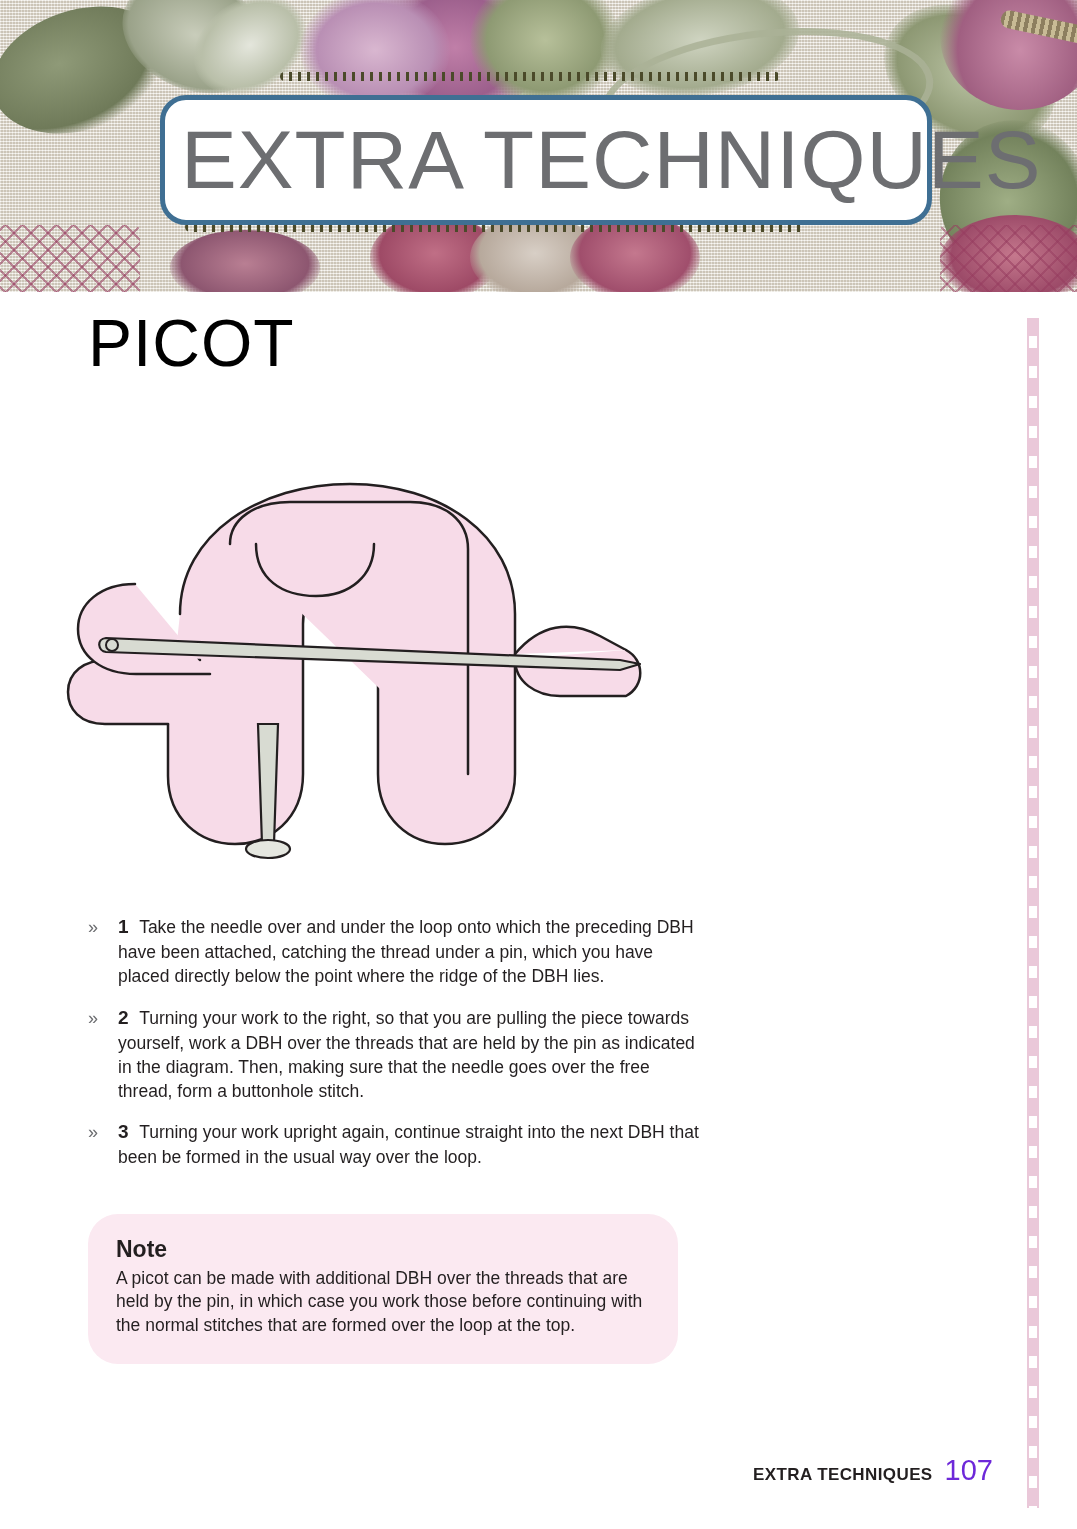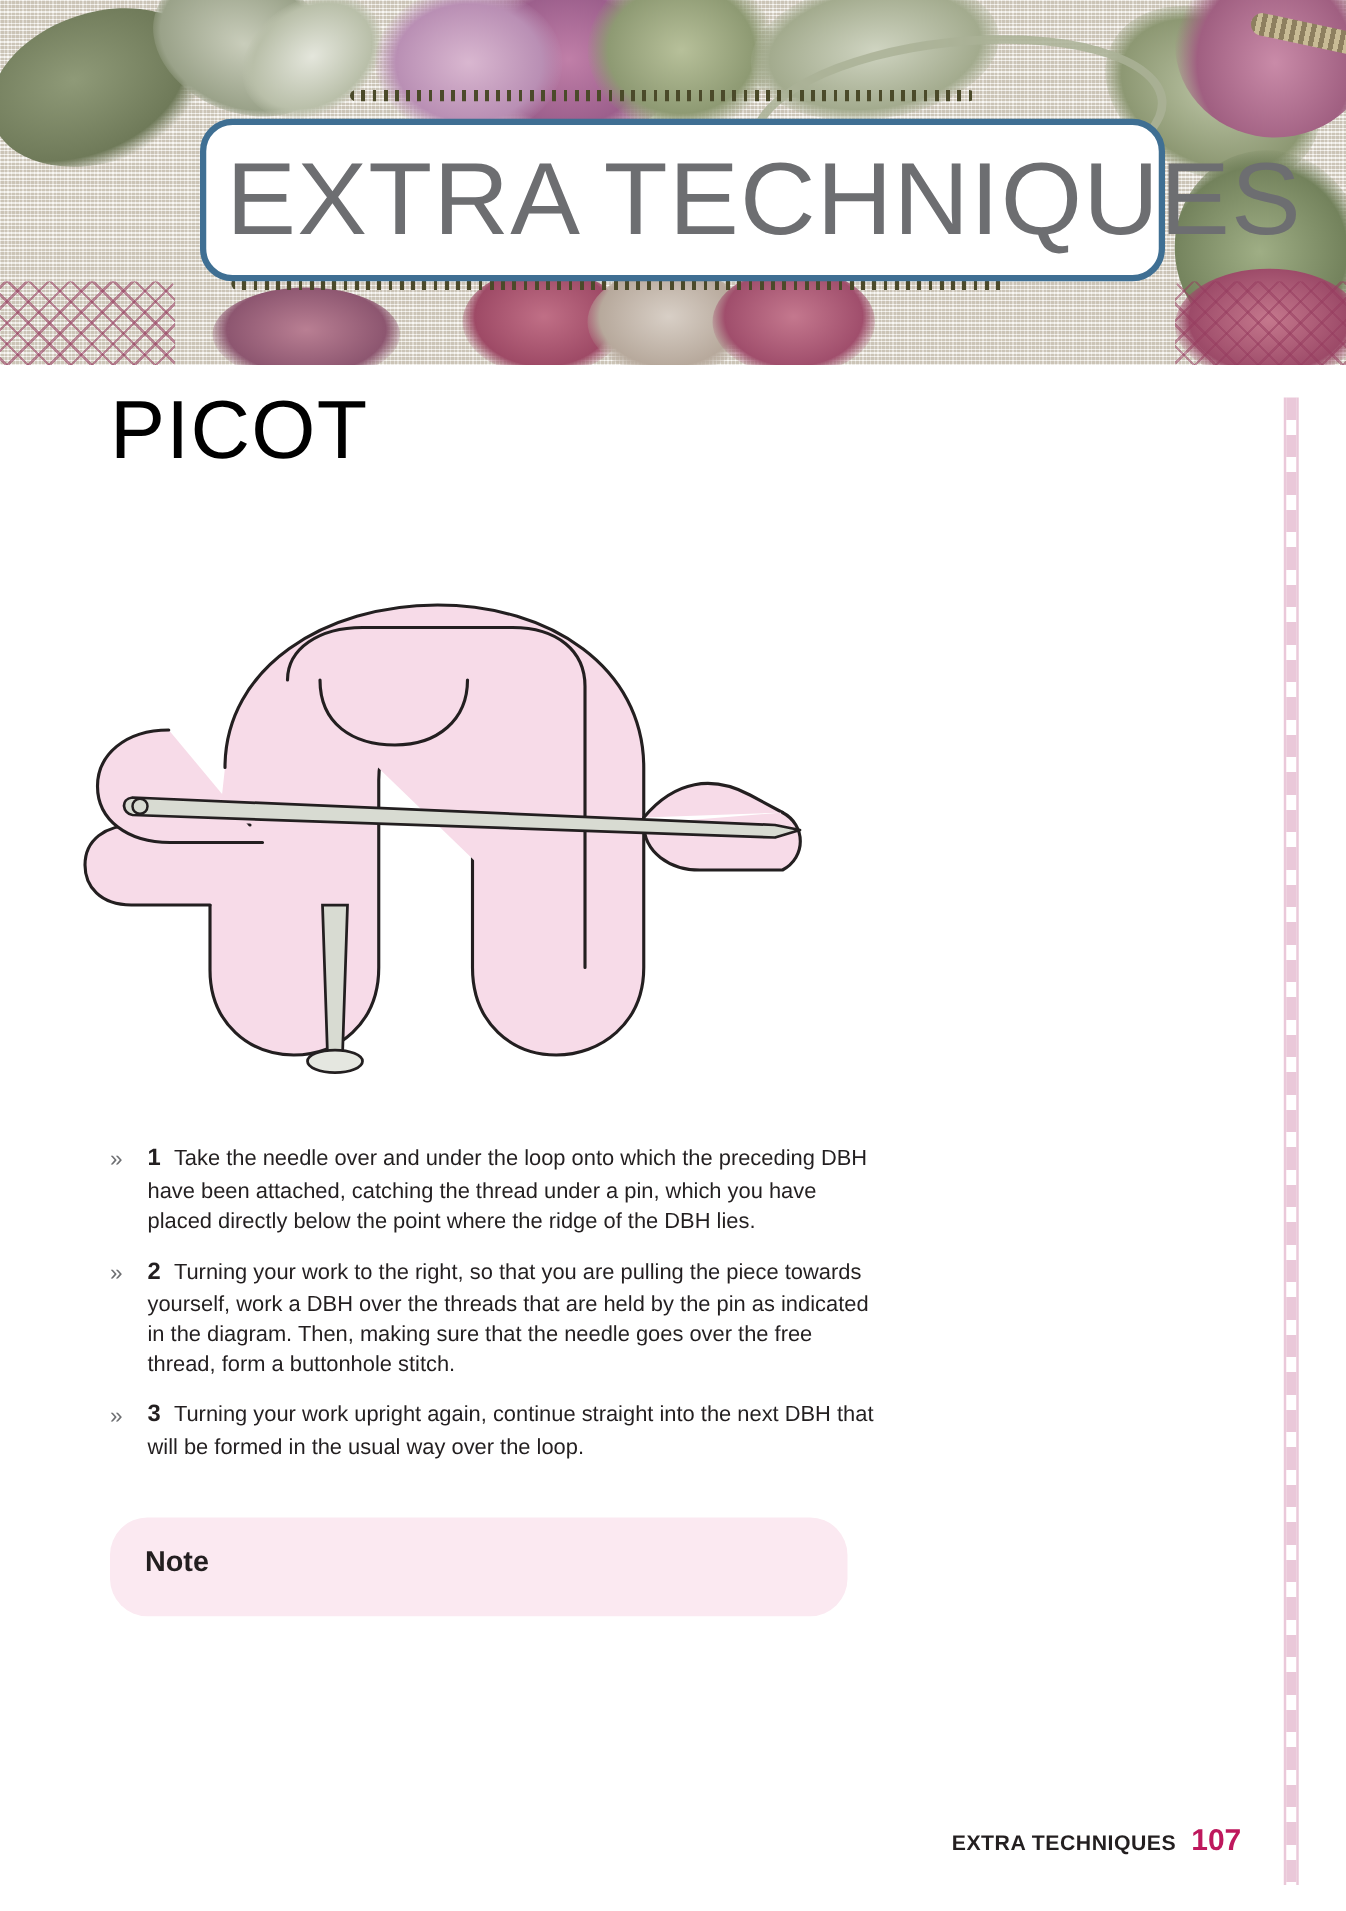--- a/index.html
+++ b/index.html
@@ -212,23 +212,23 @@
     align-items: baseline;
     gap: 12px;
   }
   .footer .f-label {
     font-size: 17px;
     font-weight: bold;
     letter-spacing: .4px;
     color: #231f20;
   }
   .footer .f-page {
-    font-size: 24px;
-    font-weight: bold;
-    color: #be185d;
+    font-size: 29px;
+    font-weight: normal;
+    color: #6d28d9;
   }
 </style>
 </head>
 <body>
 
 <div class="header-band">
   <div class="linen"></div>
   <div class="emb leaf-a"></div>
   <div class="emb leaf-b"></div>
   <div class="emb leaf-c"></div>
@@ -311,26 +311,27 @@
       <span>Take the needle over and under the loop onto which the preceding DBH have been attached, catching the thread under a pin, which you have placed directly below the point where the ridge of the DBH lies.</span>
     </li>
     <li>
       <span class="guill">»</span>
       <span class="num">2</span>
       <span>Turning your work to the right, so that you are pulling the piece towards yourself, work a DBH over the threads that are held by the pin as indicated in the diagram. Then, making sure that the needle goes over the free thread, form a buttonhole stitch.</span>
     </li>
     <li>
       <span class="guill">»</span>
       <span class="num">3</span>
-      <span>Turning your work upright again, continue straight into the next DBH that will be formed in the usual way over the loop.</span>
+      <span>Turning your work upright again, continue straight into the next DBH that been be formed in the usual way over the loop.</span>
     </li>
   </ul>
 
   <div class="note-box">
     <div class="note-title">Note</div>
+    <p class="note-body">A picot can be made with additional DBH over the threads that are held by the pin, in which case you work those before continuing with the normal stitches that are formed over the loop at the top.</p>
   </div>
 
 </div>
 
 <div class="footer">
   <span class="f-label">EXTRA TECHNIQUES</span>
   <span class="f-page">107</span>
 </div>
 
 </body></html>

